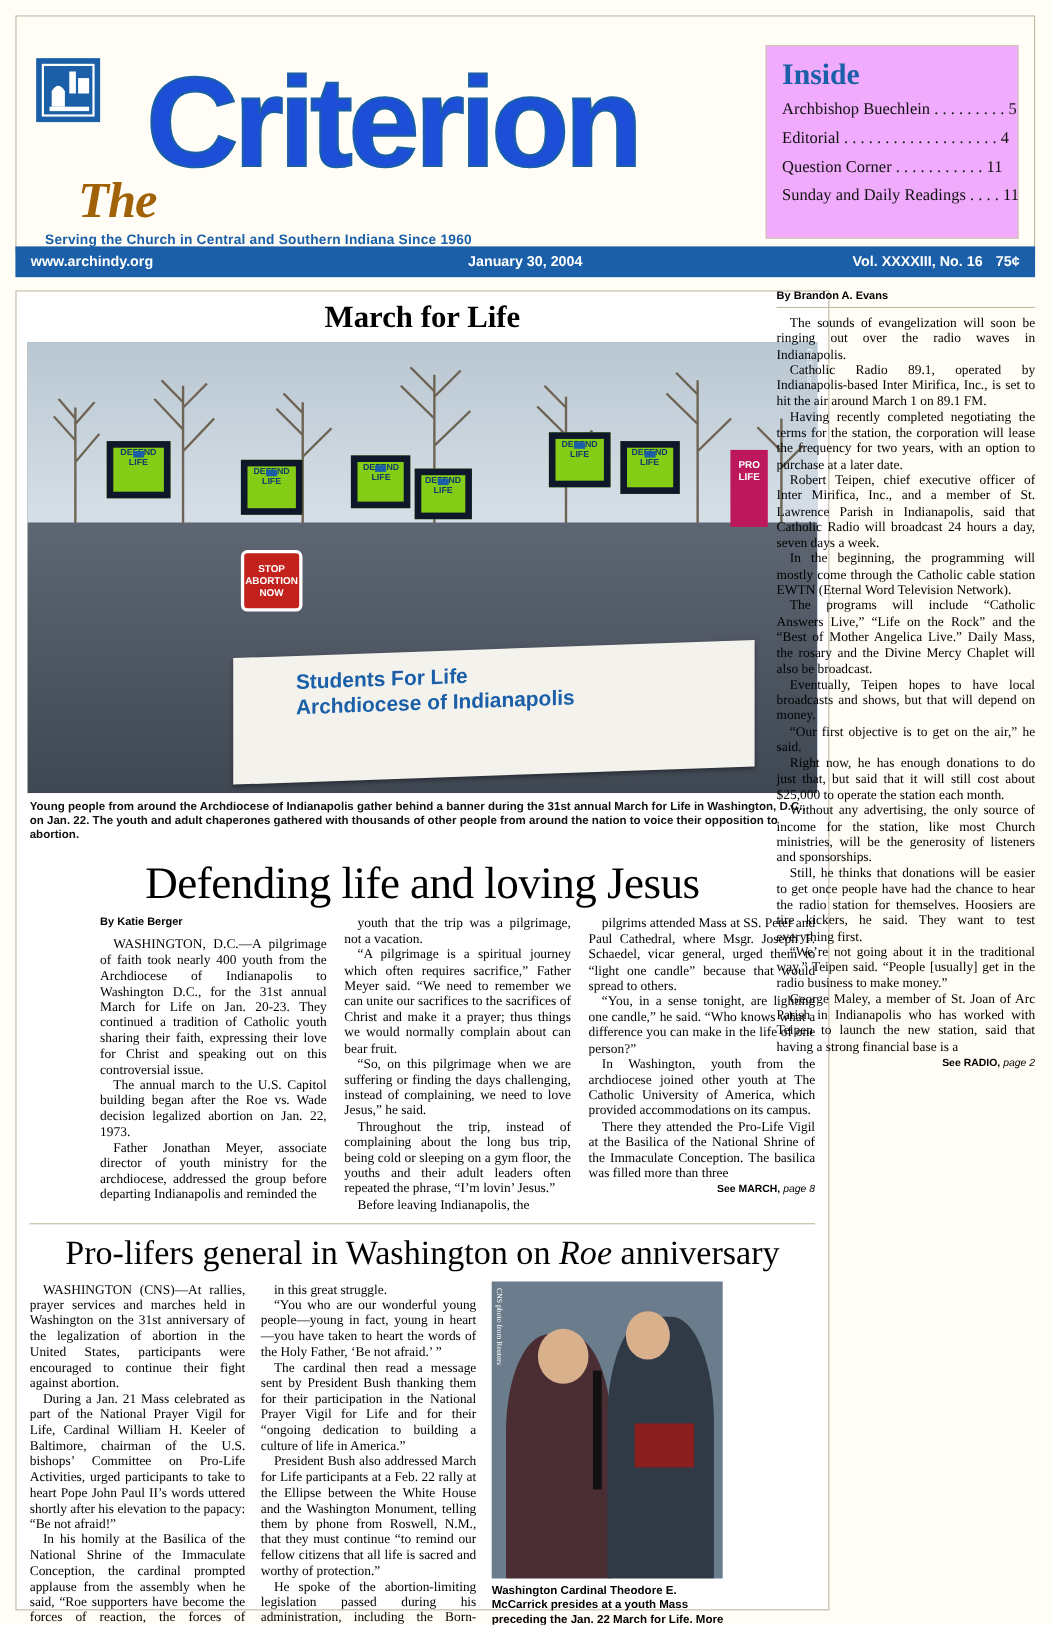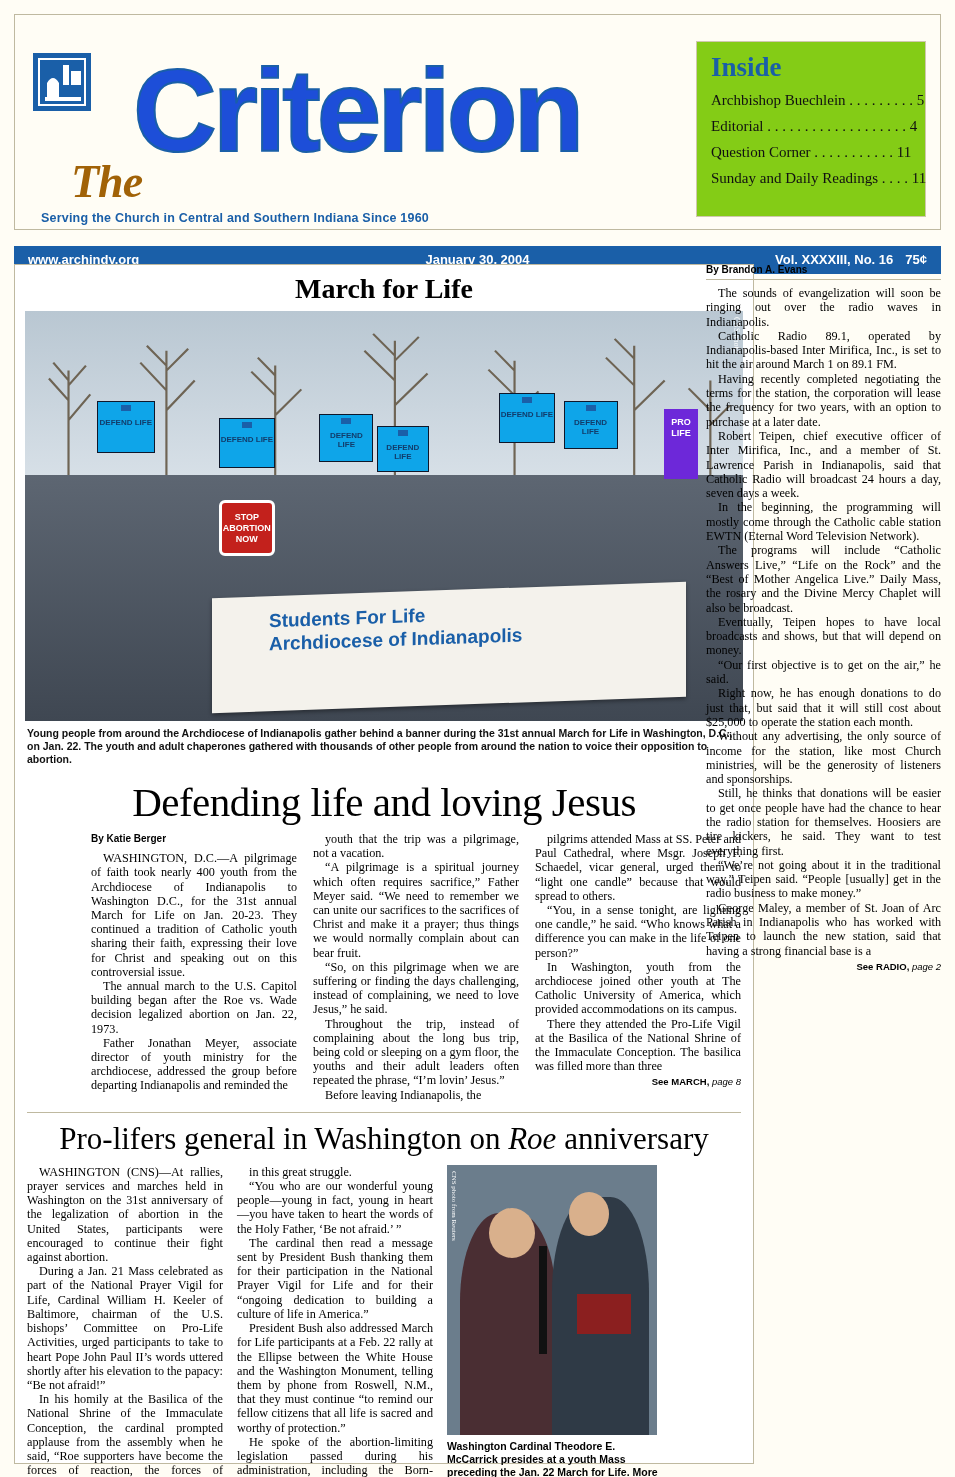--- a/index.html
+++ b/index.html
@@ -6,25 +6,25 @@
   body{width:955px;height:1477px;font-family:"Liberation Serif",serif;color:#000;position:relative;overflow:hidden;}
   .page{width:955px;height:1477px;background:#fffdf5;position:relative;box-sizing:border-box;padding:0;}
   
   .masthead{position:absolute;left:14px;top:14px;width:927px;height:216px;border:1px solid #bfb9a0;background:#fffdf5;box-sizing:border-box;}
   .logo-box{position:absolute;left:18px;top:38px;width:58px;height:58px;background:#1a5fa8;}
   .logo-box svg{display:block;}
   .the-word{position:absolute;left:24px;top:140px;font-family:"Liberation Serif",serif;font-weight:bold;font-style:italic;font-size:46px;color:#a16207;letter-spacing:-1px;margin-left:32px;}
   .criterion{position:absolute;left:118px;top:38px;font-family:"Liberation Sans",sans-serif;font-weight:bold;font-size:116px;line-height:116px;color:#1d4ed8;-webkit-text-stroke:2px #1a5fa8;letter-spacing:-4px;}
   .tagline{position:absolute;left:26px;top:196px;font-family:"Liberation Sans",sans-serif;font-weight:bold;font-size:12.5px;color:#1a5fa8;letter-spacing:0.2px;}
   
-  .inside-box{position:absolute;right:14px;top:26px;width:230px;height:176px;background:#84cc16;border:1px solid #cfc8ae;box-sizing:border-box;padding:10px 14px;}
+  .inside-box{position:absolute;right:14px;top:26px;width:230px;height:176px;background:#f0abfc;border:1px solid #cfc8ae;box-sizing:border-box;padding:10px 14px;}
   .inside-title{font-family:"Liberation Serif",serif;font-weight:bold;font-size:27px;color:#1a5fa8;margin:0 0 6px 0;}
   .inside-item{font-size:15px;color:#111;margin:9px 0;white-space:nowrap;}
   
-  .bluebar{position:absolute;left:14px;top:246px;width:927px;height:28px;background:#1a5fa8;color:#fff;box-sizing:border-box;}
+  .bluebar{position:absolute;left:14px;top:224px;width:927px;height:28px;background:#1a5fa8;color:#fff;box-sizing:border-box;}
   .bluebar .url{position:absolute;left:14px;top:6px;font-family:"Liberation Sans",sans-serif;font-weight:bold;font-size:13px;}
   .bluebar .date{position:absolute;left:0;right:0;top:6px;text-align:center;font-family:"Liberation Sans",sans-serif;font-weight:bold;font-size:13px;}
   .bluebar .vol{position:absolute;right:14px;top:6px;font-family:"Liberation Sans",sans-serif;font-weight:bold;font-size:13px;}
   .bluebar .price{margin-left:12px;}
   
   .leftblock{position:absolute;left:14px;top:264px;width:740px;height:1200px;border:1px solid #bfb9a0;background:#fff;box-sizing:border-box;}
   .mfl-title{text-align:center;font-family:"Liberation Serif",serif;font-weight:bold;font-size:28px;margin:8px 0 6px 0;}
   .photo{position:relative;margin:0 10px;height:410px;background:#7f8fa0;overflow:hidden;}
   .photo-credit{position:absolute;right:2px;top:6px;writing-mode:vertical-rl;font-size:7.5px;color:#fff;letter-spacing:0.3px;}
   .caption{font-family:"Liberation Sans",sans-serif;font-size:10.5px;line-height:13px;margin:6px 12px 0 12px;font-weight:bold;color:#111;}
@@ -50,24 +50,24 @@
   .rc-rule{border-top:1px solid #bfb9a0;margin:4px 0 6px 0;}
   .rc-body{font-size:12.2px;line-height:14.3px;text-align:justify;}
   .rc-body p{margin:0;text-indent:12px;}
   .vrule{position:absolute;left:698px;top:264px;width:1px;height:1200px;background:#bfb9a0;}
   
   .sky{position:absolute;left:0;top:0;width:100%;height:46%;background:linear-gradient(#b9c7d2,#dbe3ea);}
   .trees{position:absolute;left:0;top:0;width:100%;height:46%;}
   .crowd{position:absolute;left:0;top:40%;width:100%;height:60%;background:linear-gradient(#5d6672,#3f4752);}
   .banner{position:absolute;left:26%;top:68%;width:66%;height:28%;background:#f4f2ec;transform:skewY(-2deg);box-shadow:0 2px 4px rgba(0,0,0,.4);}
   .banner-txt{position:absolute;left:34%;top:71%;width:58%;color:#1a5fa8;font-family:"Liberation Sans",sans-serif;font-weight:bold;font-size:19px;line-height:23px;transform:skewY(-2deg);}
-  .sign{position:absolute;background:#0ea5e9;border:1px solid #0f172a;color:#123c6b;font-family:"Liberation Sans",sans-serif;font-weight:bold;font-size:8px;text-align:center;line-height:9px;padding-top:16px;box-sizing:border-box;}
+  .sign{position:absolute;background:#84cc16;border:6px solid #0f172a;color:#123c6b;font-family:"Liberation Sans",sans-serif;font-weight:bold;font-size:8px;text-align:center;line-height:9px;padding-top:0;box-sizing:border-box;}
   .sign:before{content:"";position:absolute;left:50%;top:3px;margin-left:-5px;width:10px;height:6px;background:#1a5fa8;}
   .stopsign{position:absolute;width:56px;height:56px;background:#c3211c;border-radius:6px;color:#fff;font-family:"Liberation Sans",sans-serif;font-weight:bold;font-size:9px;text-align:center;line-height:11px;padding-top:9px;box-sizing:border-box;border:3px solid #fff;}
-  .prolife{position:absolute;width:34px;height:70px;background:#6d28d9;color:#fff;font-family:"Liberation Sans",sans-serif;font-weight:bold;font-size:9px;text-align:center;line-height:11px;padding-top:8px;box-sizing:border-box;}
+  .prolife{position:absolute;width:34px;height:70px;background:#be185d;color:#fff;font-family:"Liberation Sans",sans-serif;font-weight:bold;font-size:9px;text-align:center;line-height:11px;padding-top:8px;box-sizing:border-box;}
   .p2-figL{position:absolute;left:6%;top:18%;width:46%;height:82%;background:#4a2e33;border-radius:40% 40% 0 0;}
   .p2-figR{position:absolute;right:4%;top:12%;width:46%;height:88%;background:#2f3a46;border-radius:40% 40% 0 0;}
   .p2-face{position:absolute;border-radius:50%;background:#d9b08c;}
 </style>
 </head>
 <body>
 
 <div class="page">
 
   <div class="masthead">

